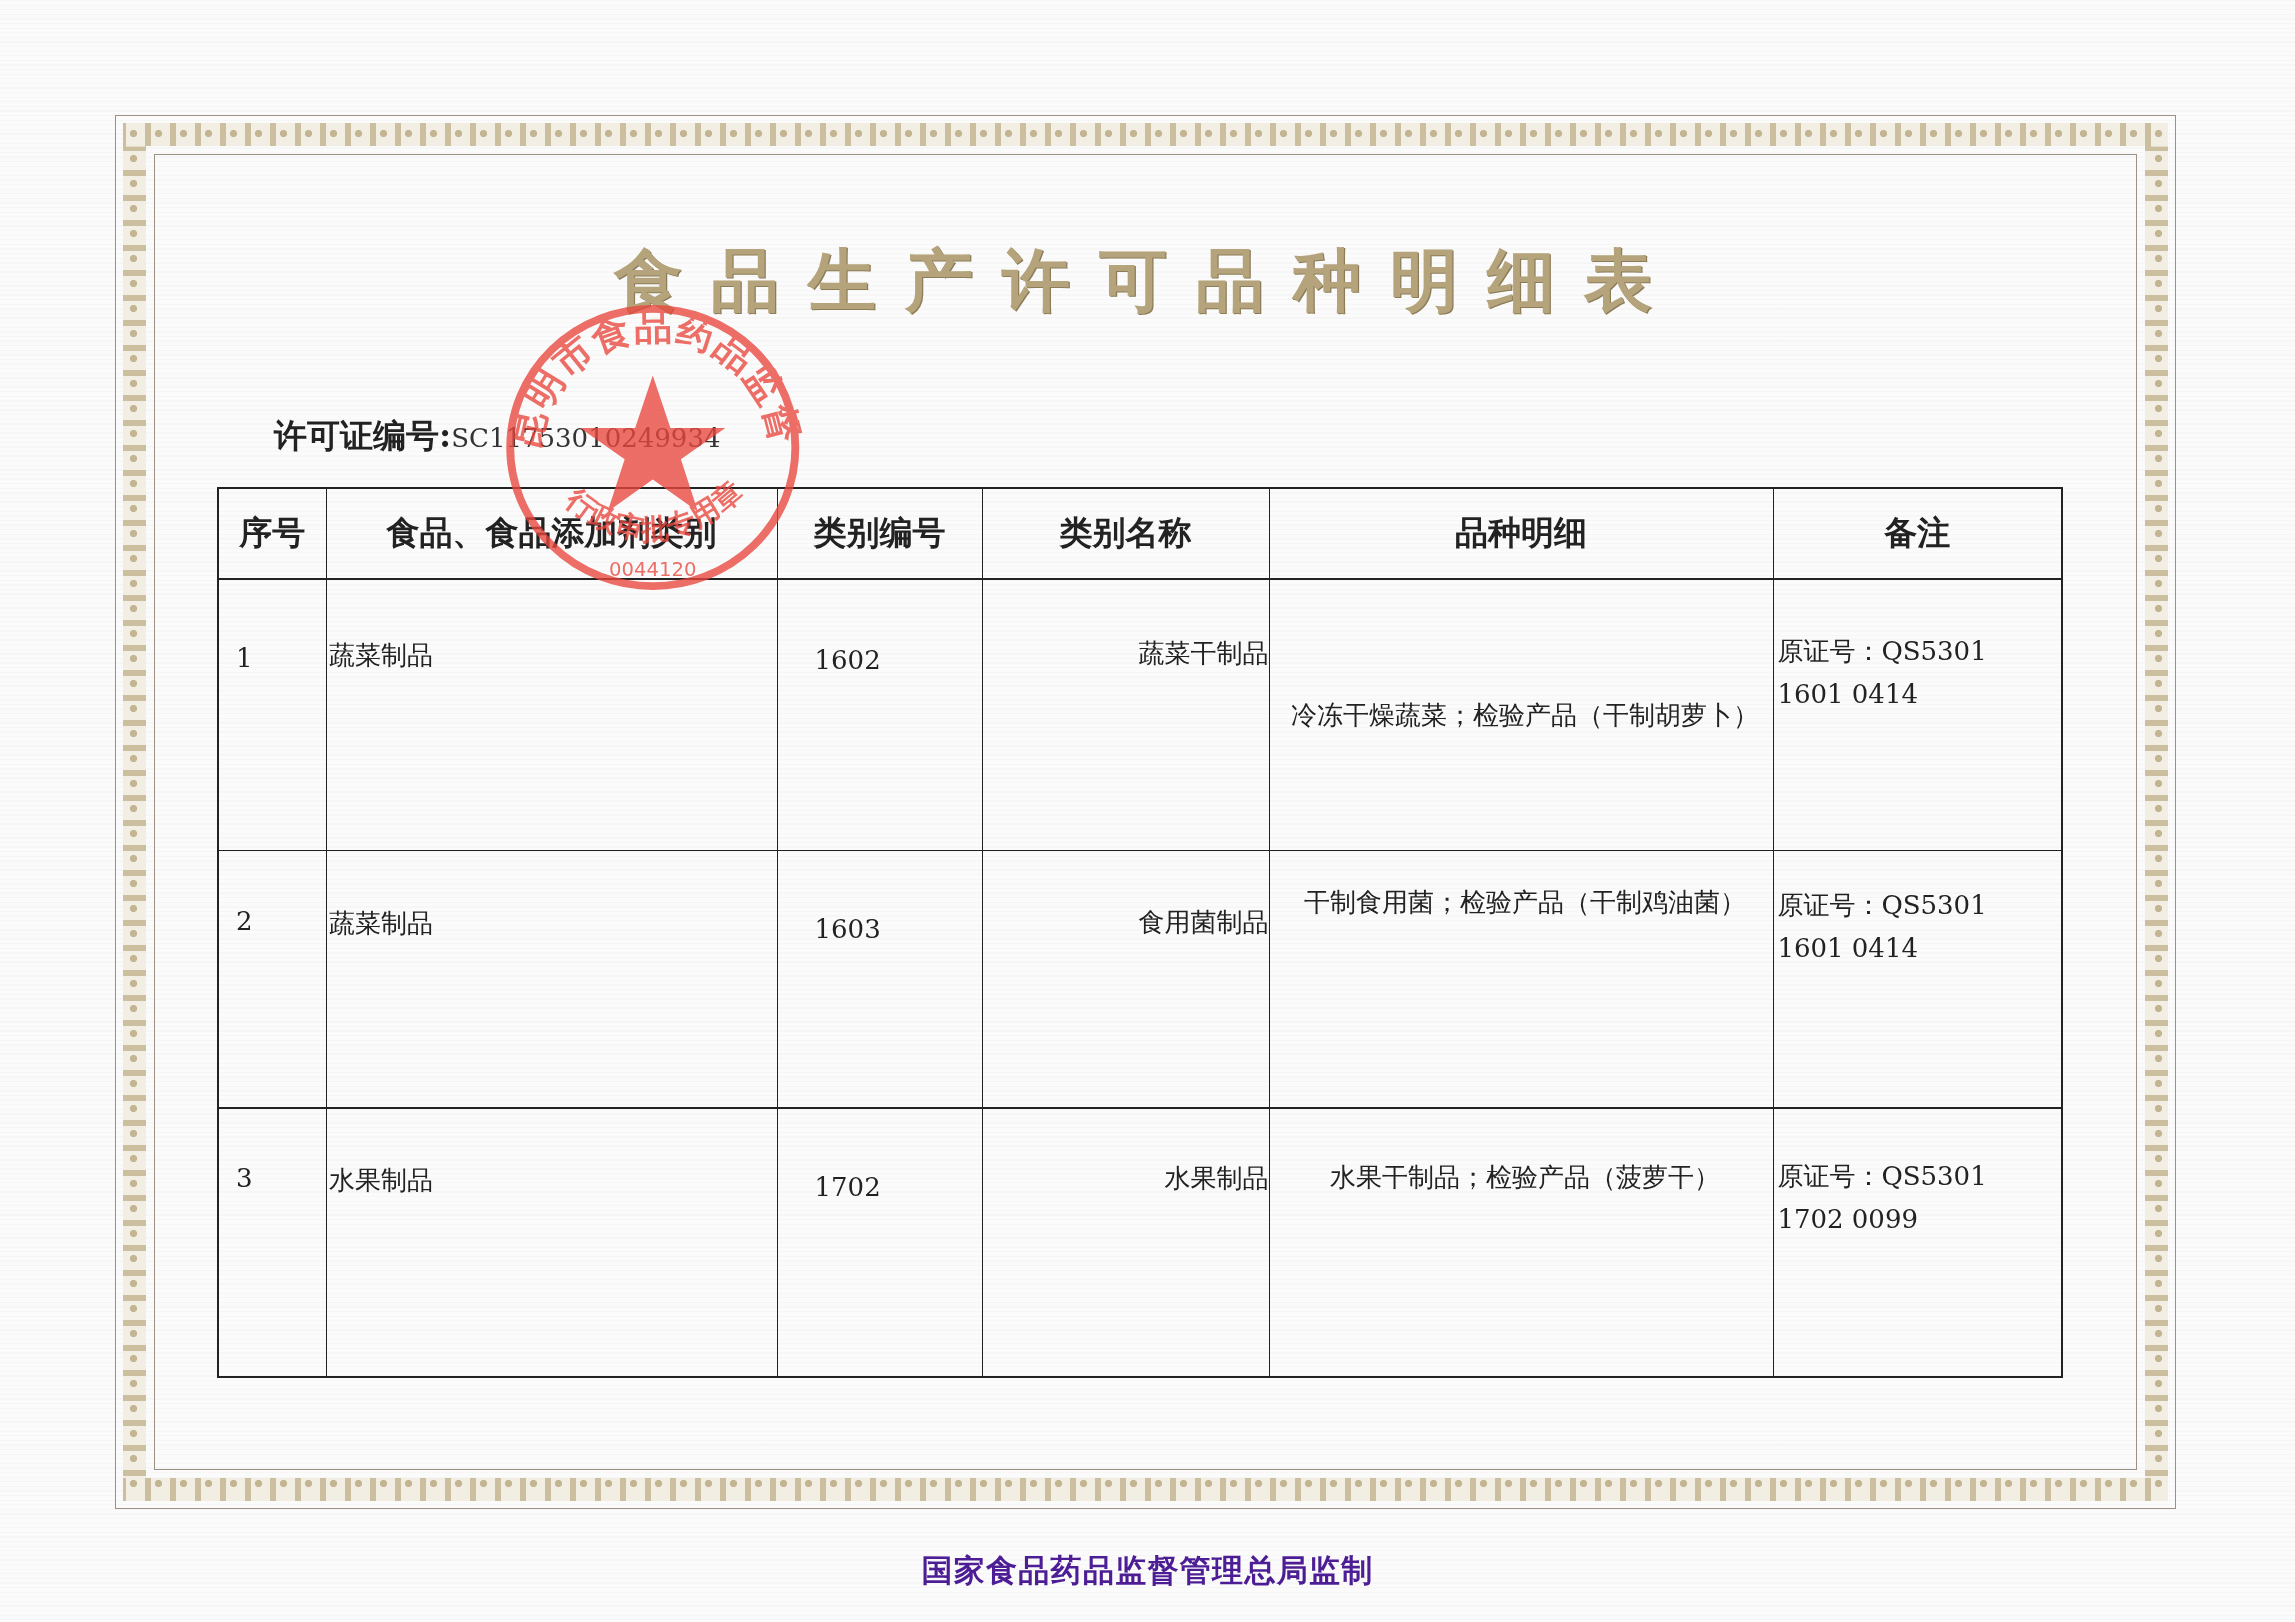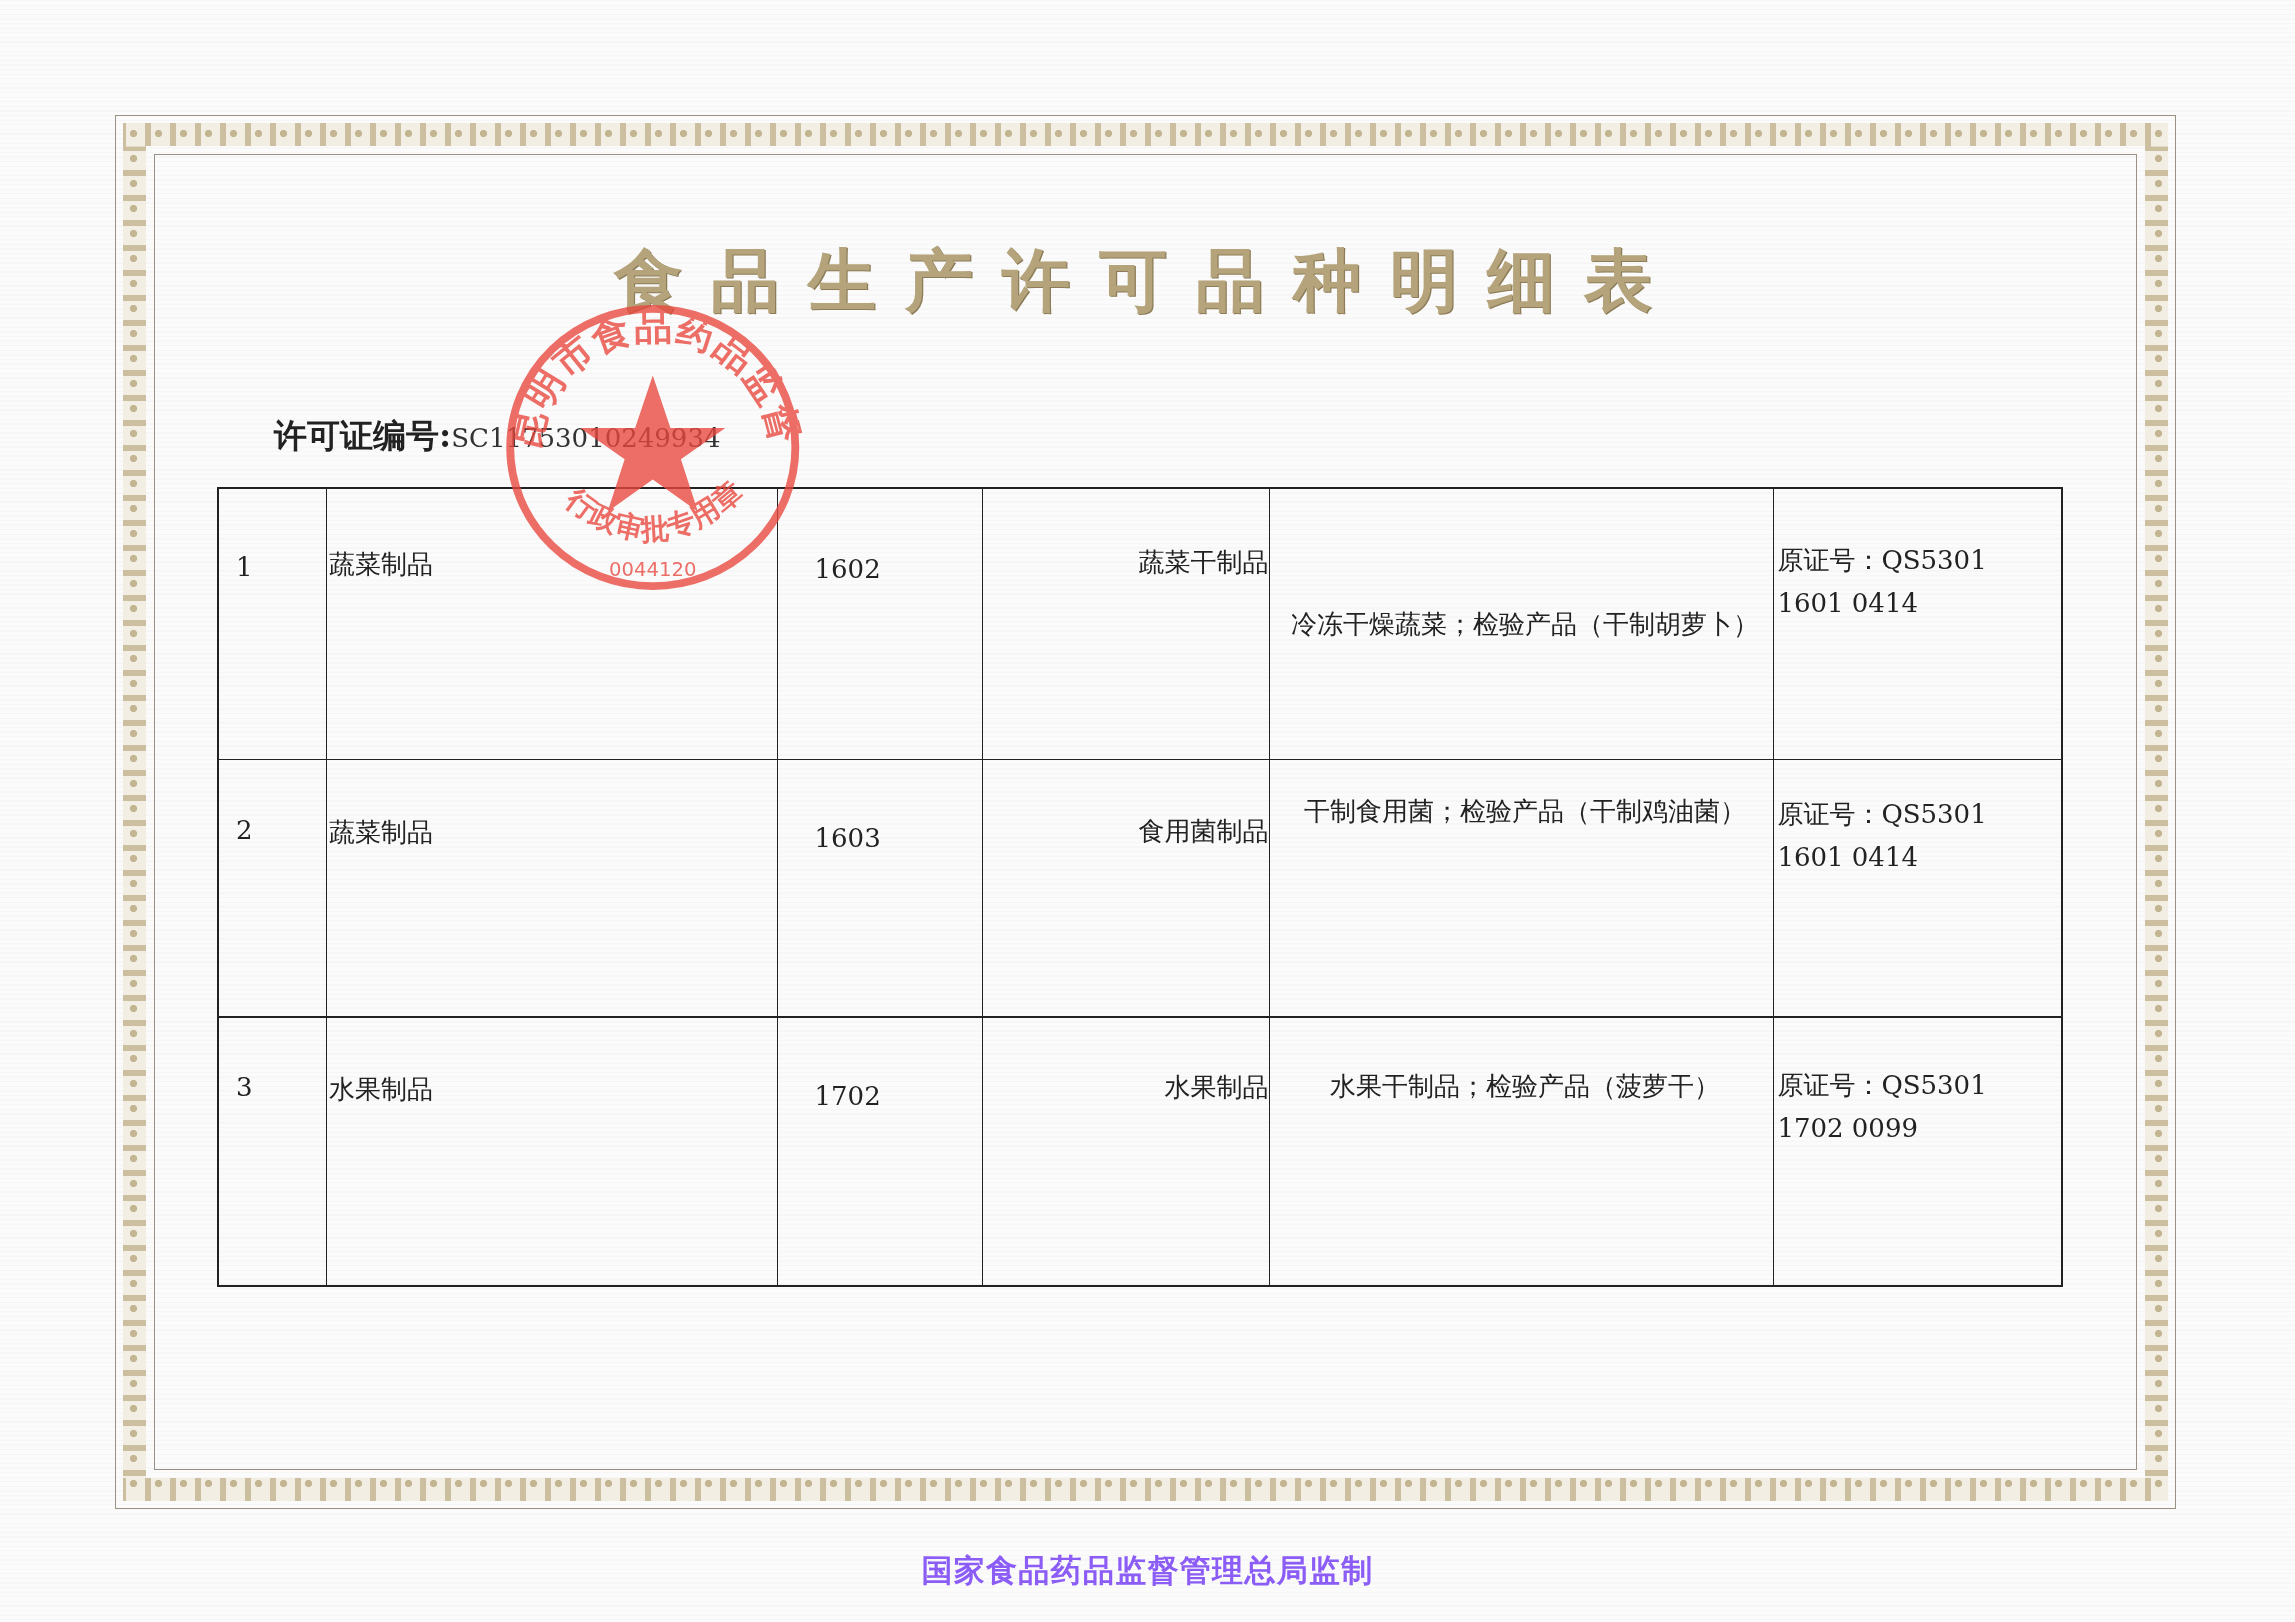--- a/index.html
+++ b/index.html
@@ -83,21 +83,21 @@
   .c-cat { text-align:left; padding-left:2.6px !important; }
   .c-code { text-align:left; padding-left:37px !important; }
   .c-name { text-align:right; padding-left:11.8px !important; }
   .c-detail { text-align:center; padding-left:7.9px !important; line-height:37px;margin-left:12px; }
   .c-note { text-align:left; padding-left:3.9px !important; line-height:43px; }
   .warehouse-label { text-align:center; font-size:34px; font-weight:bold; line-height:52px; }
   .warehouse-val { vertical-align:top !important; padding-top:25px !important; padding-left:2.6px !important; font-size:29px; }
 
   .footer {
     position:absolute; left:0; width:2295px; top:1550px; text-align:center;
-    font-size:31px; font-weight:bold; color:#8b5cf6; letter-spacing:1.3px;
+    font-size:31px; font-weight:bold; color:#4c1d95; letter-spacing:1.3px;
   }
 
   .seal {
     position:absolute; left:486px; top:287px; width:327px; height:321px;
     opacity:0.78; pointer-events:none;
   }
 </style>
 </head>
 <body>
 
@@ -119,20 +119,28 @@
 <table class="main">
   <colgroup>
     <col style="width:108px">
     <col style="width:451px">
     <col style="width:205px">
     <col style="width:287px">
     <col style="width:504px">
     <col style="width:289px">
   </colgroup>
   <tbody>
+      <tr class="head">
+    <th>序号</th>
+    <th>食品、食品添加剂类别</th>
+    <th>类别编号</th>
+    <th>类别名称</th>
+    <th>品种明细</th>
+    <th>备注</th>
+  </tr>
   <tr class="r1">
     <td class="c-idx" style="vertical-align:top;padding-top:63px">1</td>
     <td class="c-cat" style="vertical-align:top;padding-top:58px">蔬菜制品</td>
     <td class="c-code" style="vertical-align:top;padding-top:65px">1602</td>
     <td class="c-name" style="vertical-align:top;padding-top:56px">蔬菜干制品</td>
     <td class="c-detail" style="padding-left:11.8px">冷冻干燥蔬菜；检验产品（干制胡萝卜）</td>
     <td class="c-note" style="vertical-align:top;padding-top:50px">
       <div>原证号：QS5301</div>
       <div>1601 0414</div>
     </td>

